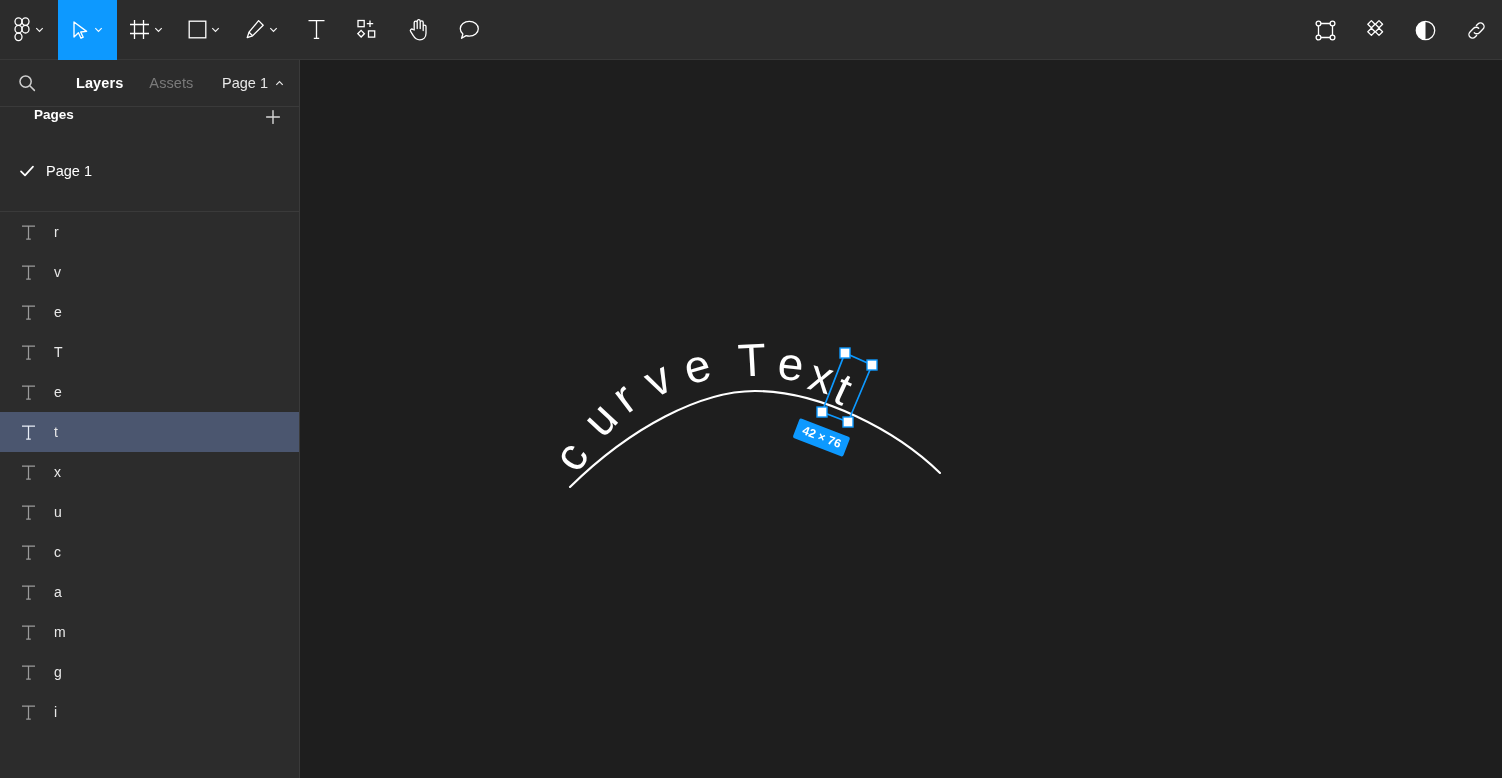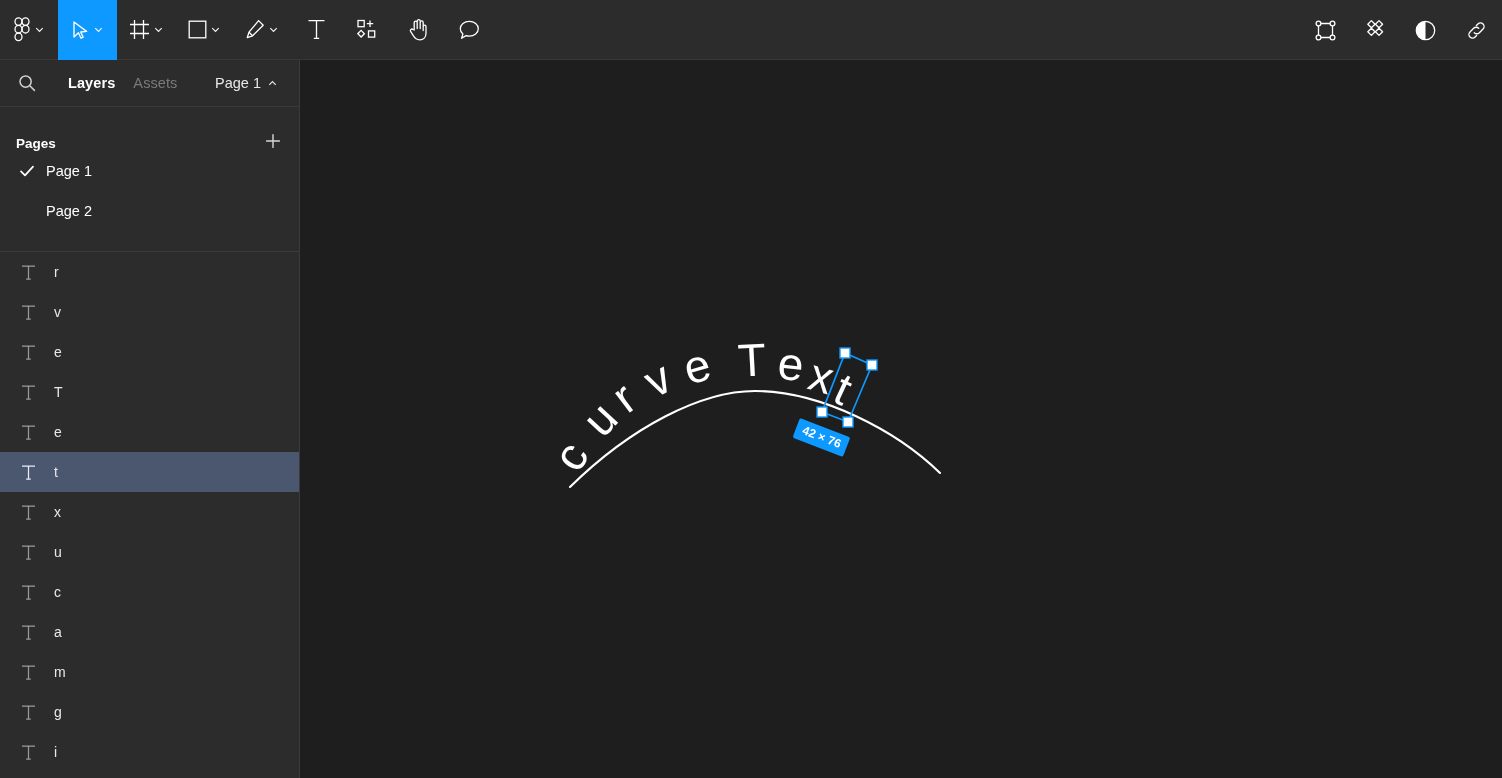--- a/index.html
+++ b/index.html
@@ -39,38 +39,38 @@
   
   .sidebar {
     position: absolute; left: 0; top: 60px;
     width: 300px; height: 718px;
     background: #2c2c2c;
     border-right: 1px solid #3a3a3a;
     overflow: hidden;
   }
   .sb-head {
     height: 46px; display: flex; align-items: center;
-    padding: 0 21px 0 18px; gap: 8px;
+    padding: 0 14px 0 18px; gap: 16px;
   }
   .search-ic { width: 18px; height: 18px; color: #cfcfcf; flex: 0 0 auto; }
   .tabname {
     font-size: 14.5px; color: #7a7a7a; margin-left: 10px; letter-spacing: .1px;
   }
   .tabname.sel { color: #ffffff; font-weight: bold; margin-left: 24px; }
   .pagesel {
     margin-left: auto; display: flex; align-items: center; gap: 6px;
     font-size: 14.5px; color: #e8e8e8;
   }
   .pagesel .chev-up { width: 11px; height: 11px; }
 
   .sb-divider { height: 1px; background: #3a3a3a; }
 
   .pages-hd {
-    height: 44px; display: flex; align-items: flex-end;
-    padding: 0 16px 0 16px;
+    height: 44px; display: flex; align-items: flex-start;
+    padding: 0 16px 0 34px;
   }
   .pages-hd .ttl { font-size: 13.5px; font-weight: bold; color: #ffffff; }
   .plus { margin-left: auto; width: 20px; height: 20px; color: #d8d8d8; }
 
   .page-row {
     height: 40px; display: flex; align-items: center;
     padding-left: 18px; font-size: 14.5px; color: #ffffff;
   }
   .page-row .ck { width: 18px; height: 18px; color: #ffffff; flex: 0 0 auto; }
   .page-row .ck.hide { visibility: hidden; }
@@ -254,24 +254,20 @@
       <svg class="plus" viewBox="0 0 20 20" fill="none" stroke="currentColor" stroke-width="1.4" stroke-linecap="round">
         <path d="M10 3.6 L10 16.4 M3.6 10 L16.4 10"></path>
       </svg>
     </div>
 
     <div class="page-row">
       <svg class="ck" viewBox="0 0 18 18" fill="none" stroke="currentColor" stroke-width="1.7" stroke-linecap="round" stroke-linejoin="round">
           <path d="M3 9.4 L7 13.4 L15 4.6"></path>
         </svg>
       <span class="lbl">Page 1</span>
-    </div>
-    <div class="page-row">
-      <svg class="ck hide" viewBox="0 0 18 18"></svg>
-      <span class="lbl">Page 2</span>
     </div>
 
     <div class="sb-divider" style="margin-top:20px"></div>
 
     <div class="layers-list" id="layers-list">
         <div class="layer-row">
           <svg class="t-ic" viewBox="0 0 17 17" fill="none" stroke="currentColor" stroke-width="1.25">
             <path d="M2 2.2 L15 2.2 M8.5 2.2 L8.5 15 M6.2 15 L10.8 15"></path>
           </svg>
           <span class="nm">r</span>

